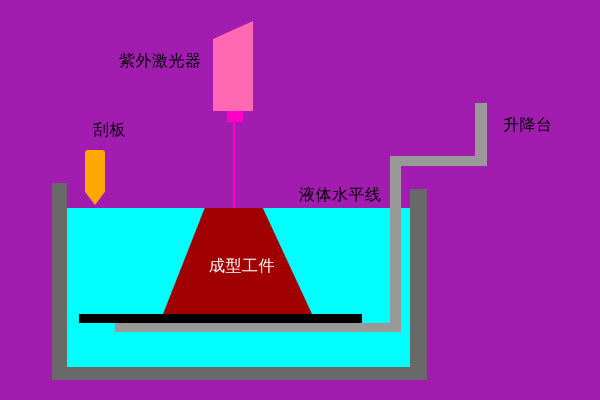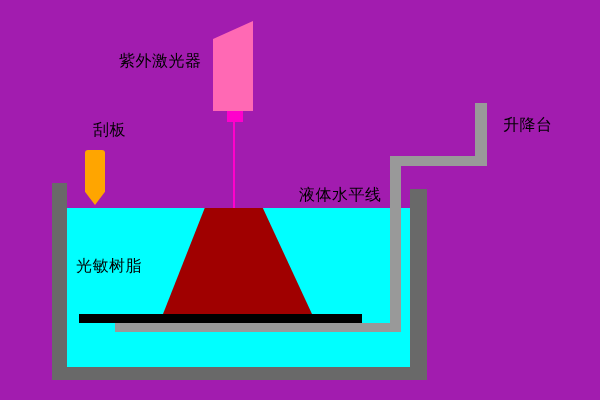--- a/index.html
+++ b/index.html
@@ -88,16 +88,16 @@
   <div class="abs scraper" style="background: rgb(255, 165, 0);"></div>
 
   <div class="label lbl-laser" style="color: rgb(0, 0, 0);">紫外激光器</div>
 
   <div class="label lbl-scraper" style="color: rgb(0, 0, 0);">刮板</div>
 
   <div class="label lbl-lift" style="color: rgb(0, 0, 0);">升降台</div>
 
   <div class="label lbl-liquid-level" style="color: rgb(0, 0, 0);">液体水平线</div>
 
-  <div class="label lbl-resin" style="color: rgb(0, 0, 0);">光敏树脂</div>
 
+  <div class="label lbl-workpiece" style="color: rgb(255, 255, 255);">成型工件</div>
 
 </div>
 
 </body></html>

